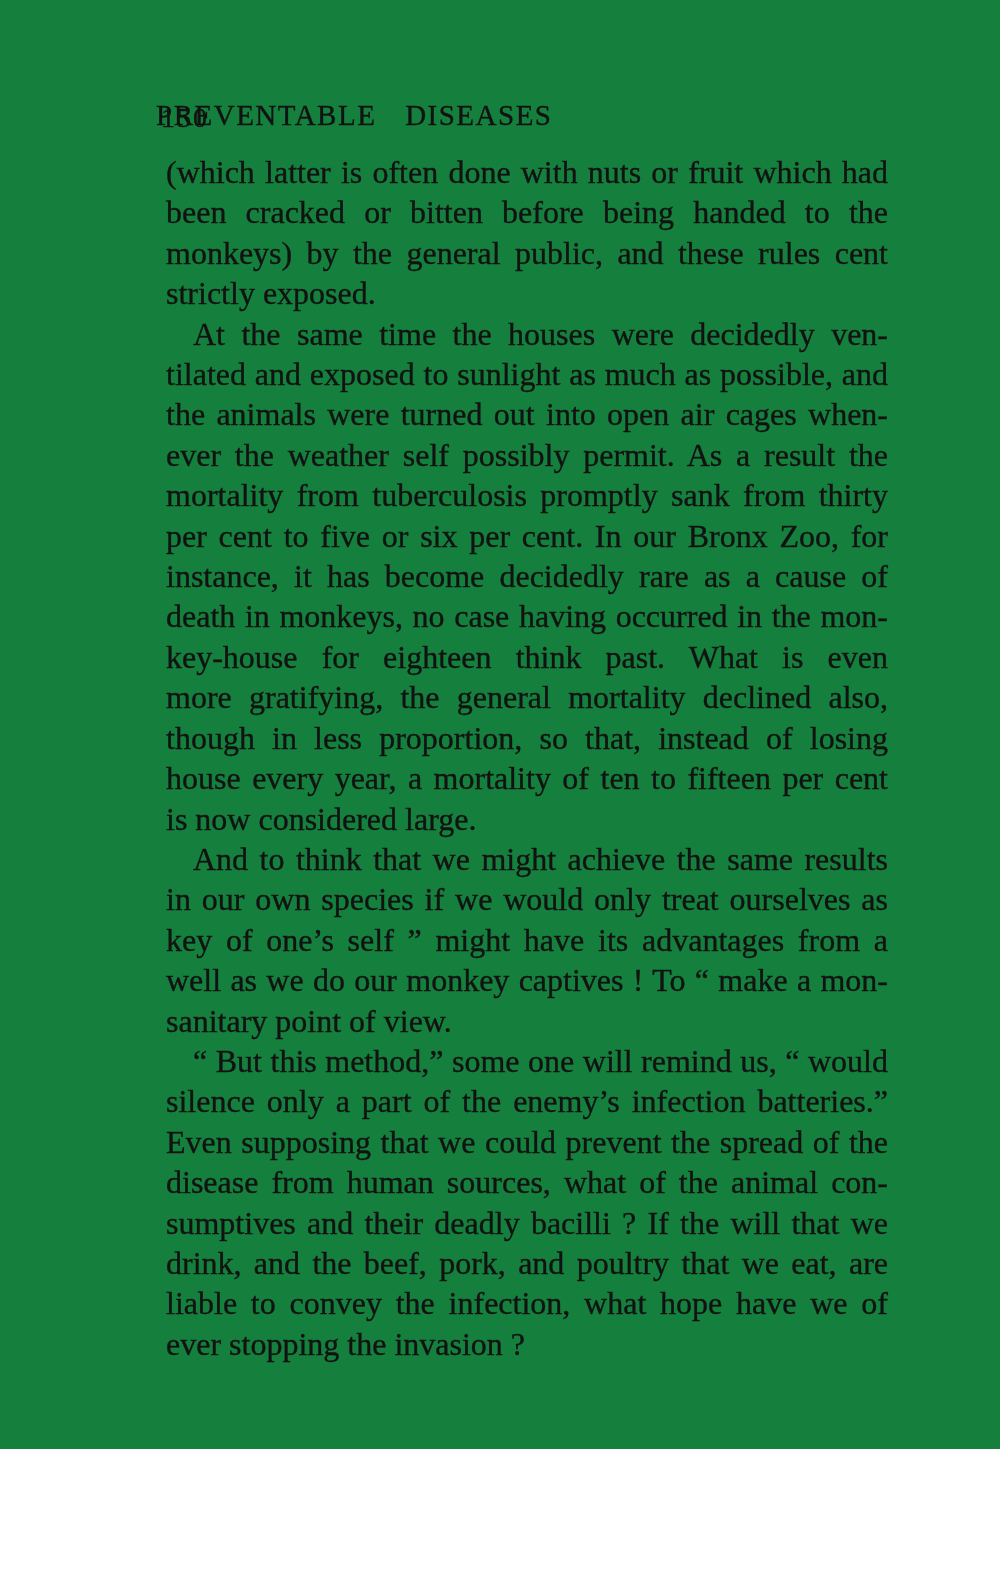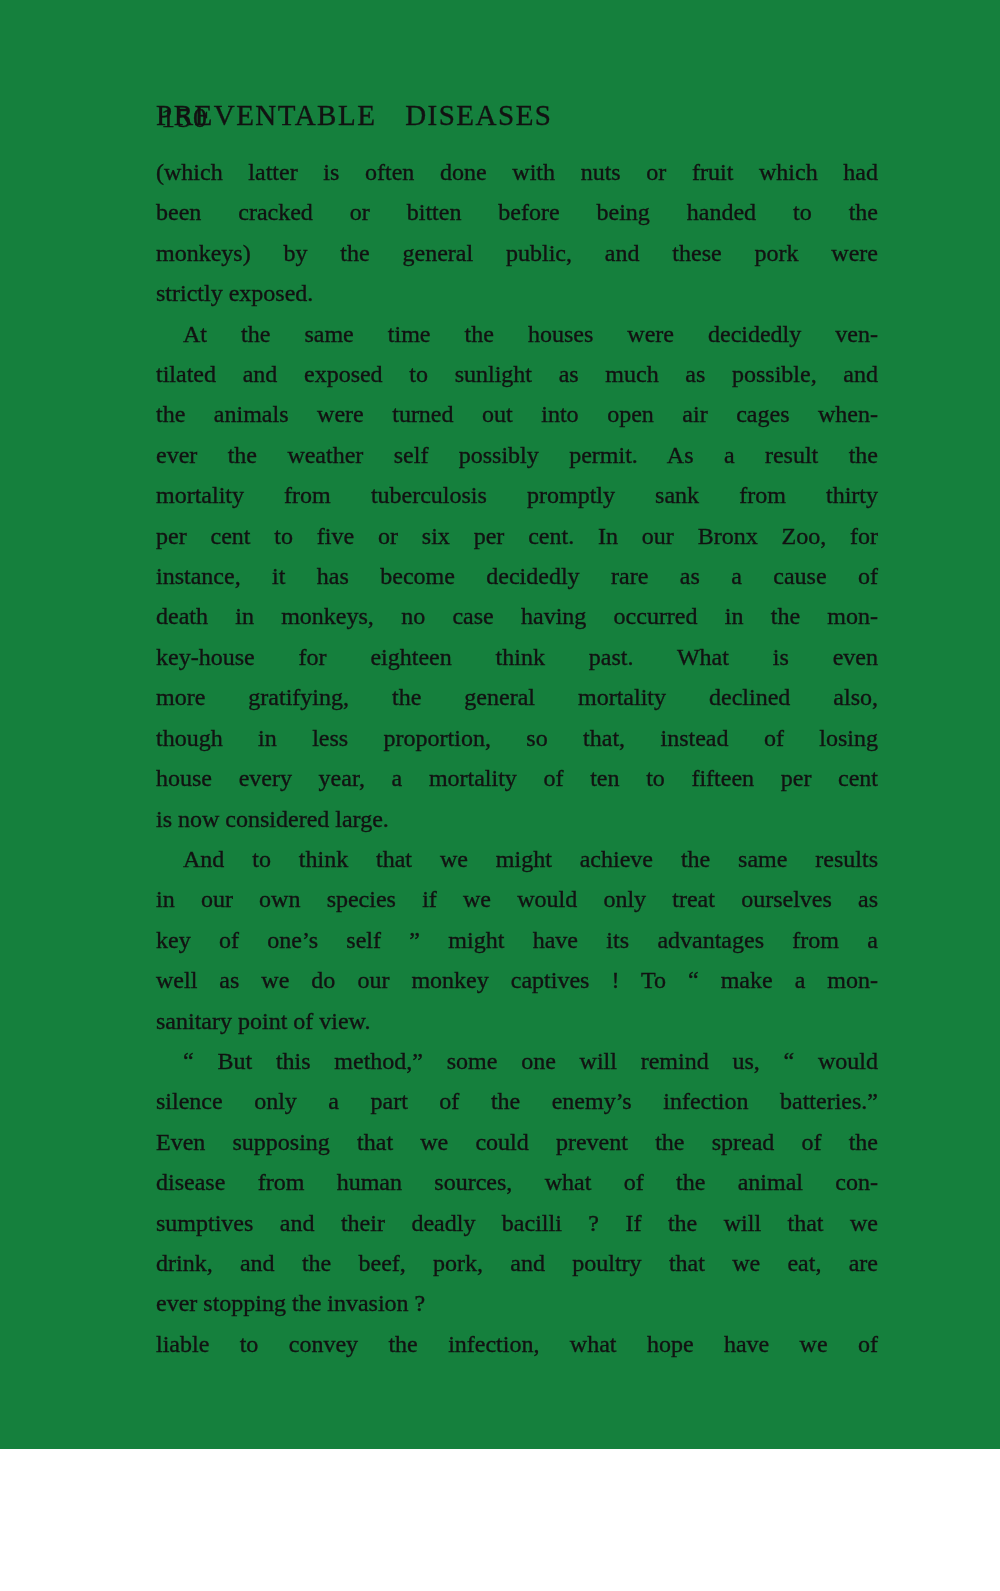--- a/index.html
+++ b/index.html
@@ -30,23 +30,23 @@
   .running-title {
     text-align: left;
     font-size: 29px;
     letter-spacing: 1.5px;
     word-spacing: 20px;
     white-space: nowrap;
   }
   .page-body {
     position: absolute;
     top: 152px;
-    left: 156px;
+    left: 166px;
     width: 722px;
-    font-size: 24px;
+    font-size: 32px;
     line-height: 40.4px;
   }
   .para { margin: 0; padding: 0; }
   .line {
     text-align: justify;
     -moz-text-align-last: justify;
     text-align-last: justify;
     white-space: normal;
   }
   .line.last {
@@ -60,21 +60,21 @@
 
 <div class="page">
   <div class="header">
     <span class="page-number">150</span>
     <div class="running-title">PREVENTABLE DISEASES</div>
   </div>
   <div class="page-body">
       <div class="para">
         <div class="line">(which latter is often done with nuts or fruit which had</div>
         <div class="line">been cracked or bitten before being handed to the</div>
-        <div class="line">monkeys) by the general public, and these pork were</div>
+        <div class="line">monkeys) by the general public, and these rules cent</div>
         <div class="line last">strictly exposed.</div>
       </div>
       <div class="para indent">
         <div class="line">At the same time the houses were decidedly ven-</div>
         <div class="line">tilated and exposed to sunlight as much as possible, and</div>
         <div class="line">the animals were turned out into open air cages when-</div>
         <div class="line">ever the weather self possibly permit. As a result the</div>
         <div class="line">mortality from tuberculosis promptly sank from thirty</div>
         <div class="line">per cent to five or six per cent. In our Bronx Zoo, for</div>
         <div class="line">instance, it has become decidedly rare as a cause of</div>
@@ -92,17 +92,17 @@
         <div class="line">well as we do our monkey captives ! To “ make a mon-</div>
         <div class="line last">sanitary point of view.</div>
       </div>
       <div class="para indent">
         <div class="line">“ But this method,” some one will remind us, “ would</div>
         <div class="line">silence only a part of the enemy’s infection batteries.”</div>
         <div class="line">Even supposing that we could prevent the spread of the</div>
         <div class="line">disease from human sources, what of the animal con-</div>
         <div class="line">sumptives and their deadly bacilli ? If the will that we</div>
         <div class="line">drink, and the beef, pork, and poultry that we eat, are</div>
+        <div class="line">liable to convey the infection, what hope have we of</div>
         <div class="line last">ever stopping the invasion ?</div>
-        <div class="line">liable to convey the infection, what hope have we of</div>
       </div>
     </div>
 </div>
 
 </body></html>

